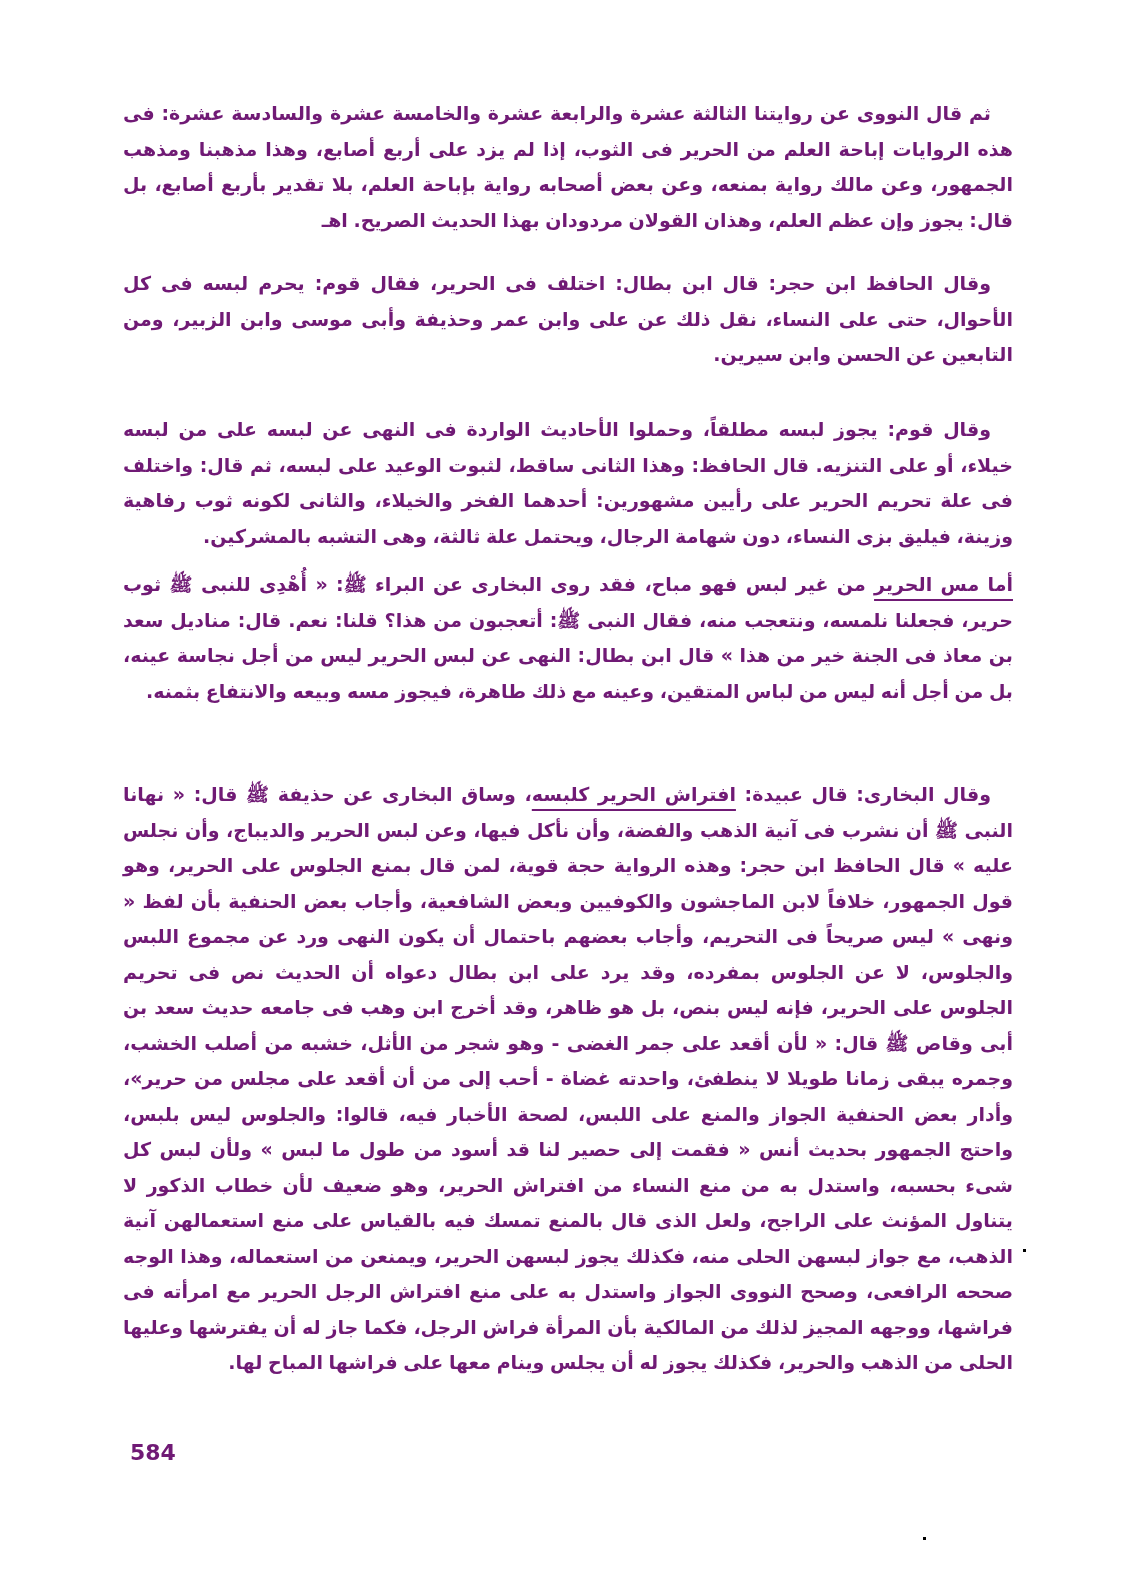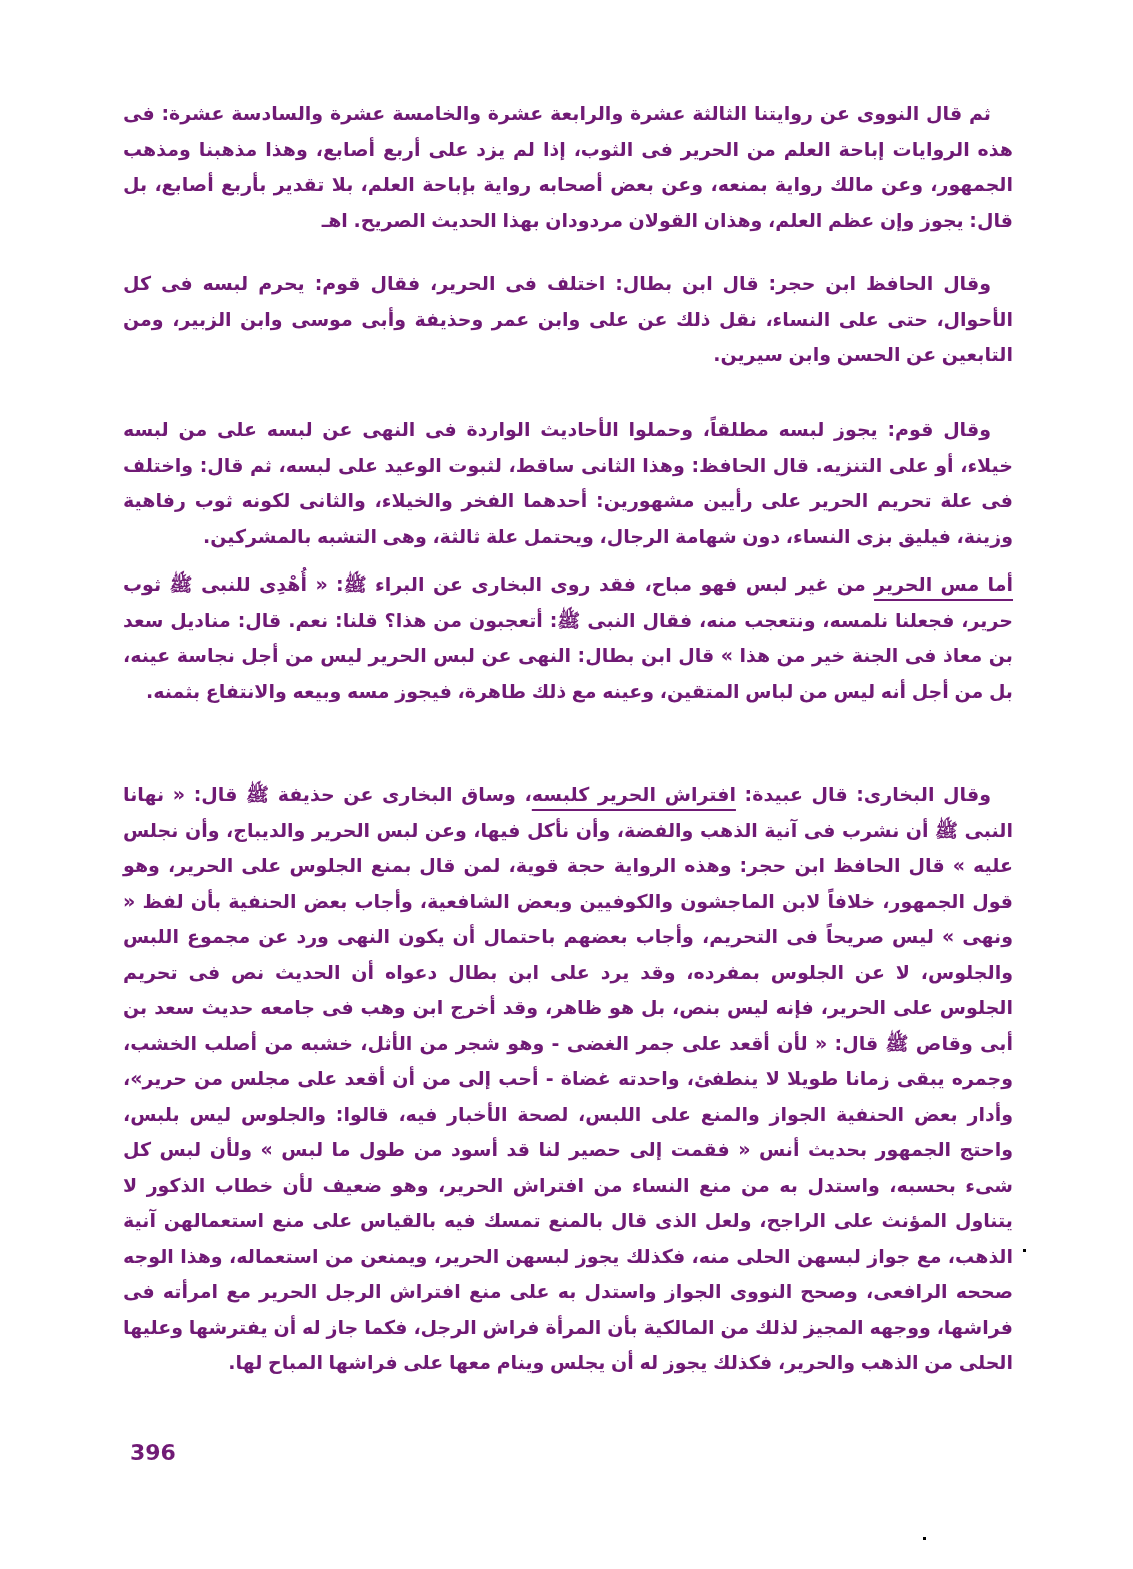--- a/index.html
+++ b/index.html
@@ -50,17 +50,17 @@
   </div>
 
   <div class="text-block" id="p4">
     <p class="para"><span class="u">أما مس الحرير</span><span> من غير لبس فهو مباح، فقد روى البخارى عن البراء ﷺ: « أُهْدِى للنبى ﷺ ثوب حرير، فجعلنا نلمسه، ونتعجب منه، فقال النبى ﷺ: أتعجبون من هذا؟ قلنا: نعم. قال: مناديل سعد بن معاذ فى الجنة خير من هذا » قال ابن بطال: النهى عن لبس الحرير ليس من أجل نجاسة عينه، بل من أجل أنه ليس من لباس المتقين، وعينه مع ذلك طاهرة، فيجوز مسه وبيعه والانتفاع بثمنه.</span></p>
   </div>
 
   <div class="text-block" id="p5">
     <p class="para"><span class="indent"></span><span>وقال البخارى: قال عبيدة: </span><span class="u">افتراش الحرير كلبسه</span><span>، وساق البخارى عن حذيفة ﷺ قال: « نهانا النبى ﷺ أن نشرب فى آنية الذهب والفضة، وأن نأكل فيها، وعن لبس الحرير والديباج، وأن نجلس عليه » قال الحافظ ابن حجر: وهذه الرواية حجة قوية، لمن قال بمنع الجلوس على الحرير، وهو قول الجمهور، خلافاً لابن الماجشون والكوفيين وبعض الشافعية، وأجاب بعض الحنفية بأن لفظ « ونهى » ليس صريحاً فى التحريم، وأجاب بعضهم باحتمال أن يكون النهى ورد عن مجموع اللبس والجلوس، لا عن الجلوس بمفرده، وقد يرد على ابن بطال دعواه أن الحديث نص فى تحريم الجلوس على الحرير، فإنه ليس بنص، بل هو ظاهر، وقد أخرج ابن وهب فى جامعه حديث سعد بن أبى وقاص ﷺ قال: « لأن أقعد على جمر الغضى - وهو شجر من الأثل، خشبه من أصلب الخشب، وجمره يبقى زمانا طويلا لا ينطفئ، واحدته غضاة - أحب إلى من أن أقعد على مجلس من حرير»، وأدار بعض الحنفية الجواز والمنع على اللبس، لصحة الأخبار فيه، قالوا: والجلوس ليس بلبس، واحتج الجمهور بحديث أنس « فقمت إلى حصير لنا قد أسود من طول ما لبس » ولأن لبس كل شىء بحسبه، واستدل به من منع النساء من افتراش الحرير، وهو ضعيف لأن خطاب الذكور لا يتناول المؤنث على الراجح، ولعل الذى قال بالمنع تمسك فيه بالقياس على منع استعمالهن آنية الذهب، مع جواز لبسهن الحلى منه، فكذلك يجوز لبسهن الحرير، ويمنعن من استعماله، وهذا الوجه صححه الرافعى، وصحح النووى الجواز واستدل به على منع افتراش الرجل الحرير مع امرأته فى فراشها، ووجهه المجيز لذلك من المالكية بأن المرأة فراش الرجل، فكما جاز له أن يفترشها وعليها الحلى من الذهب والحرير، فكذلك يجوز له أن يجلس وينام معها على فراشها المباح لها.</span></p>
   </div>
 
-  <div class="page-number">396</div>
+  <div class="page-number">584</div>
 
   <div class="stray-dot"></div>
   <div class="stray-mark"></div>
 </div>
 
 </body></html>

